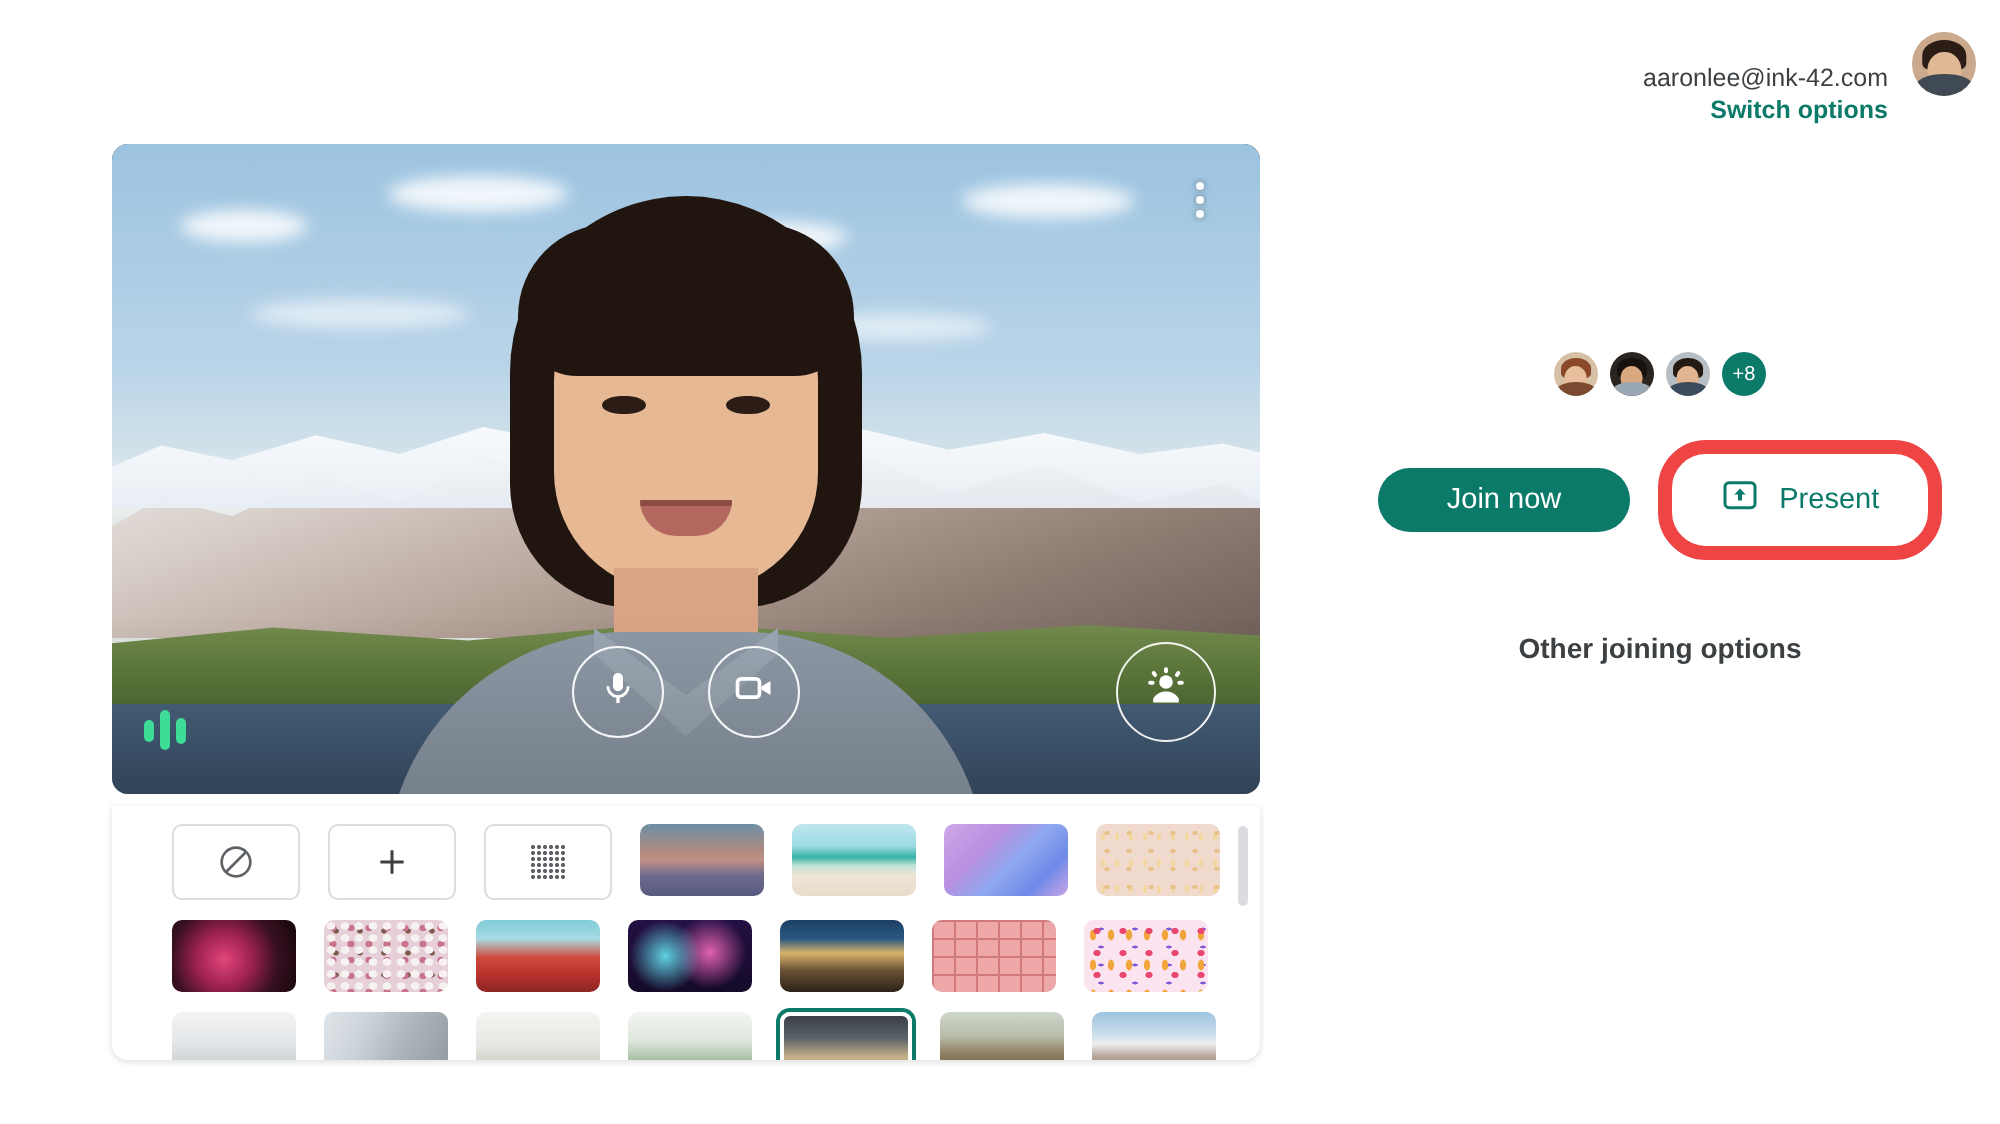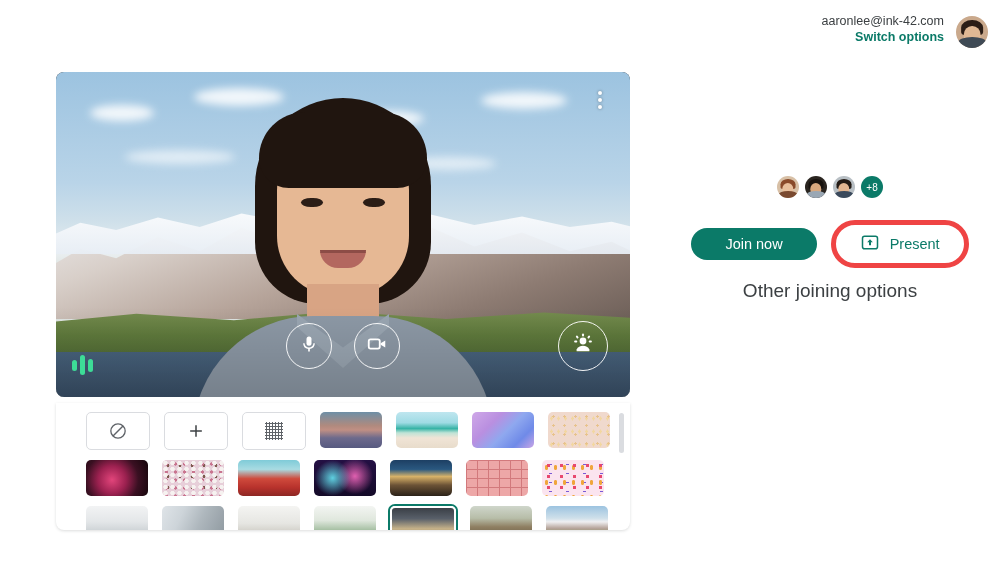--- a/index.html
+++ b/index.html
@@ -9,21 +9,21 @@
     -webkit-font-smoothing:antialiased;
   }
   .app{position:relative;width:1000px;height:562px;}
 
   
   .header{position:absolute;top:0;left:0;width:1000px;height:66px;}
   .brand{position:absolute;left:16px;top:14px;display:flex;align-items:center;gap:11px;}
   .brand-logo{width:36px;height:36px;position:relative;}
   .brand-name{font-size:25px;color:#5f6368;letter-spacing:.2px;}
 
-  .account{position:absolute;right:56px;top:14px;text-align:right;line-height:1.25;}
+  .account{position:absolute;right:56px;top:32px;text-align:right;line-height:1.25;}
   .account-email{font-size:12.5px;color:#3c4043;}
   .account-switch{font-size:12.5px;color:#0b7a68;font-weight:bold;cursor:pointer;}
   .account-avatar{position:absolute;right:12px;top:16px;width:32px;height:32px;border-radius:50%;overflow:hidden;}
 
   
   .preview{
     position:absolute;left:56px;top:72px;width:574px;height:325px;
     border-radius:8px;overflow:hidden;background:#202124;
   }
   .bg-sky{position:absolute;inset:0;background:linear-gradient(#9cc3e0 0%,#b9d4e8 34%,#cfe0ea 46%,#e9eef0 56%,#dfe5e2 60%);}
@@ -116,22 +116,22 @@
 
   
   .meeting{position:absolute;left:660px;top:150px;width:340px;text-align:center;}
   .meeting-title{font-size:27px;color:#3c4043;letter-spacing:-.2px;margin:0;white-space:nowrap;}
   .avatars{display:flex;justify-content:center;align-items:center;gap:6px;margin-top:26px;}
   .av{width:22px;height:22px;border-radius:50%;overflow:hidden;box-shadow:0 0 0 2px #fff;position:relative;}
   .av-more{width:22px;height:22px;border-radius:50%;background:#0b7a68;color:#fff;font-size:10px;display:flex;align-items:center;justify-content:center;box-shadow:0 0 0 2px #fff;}
   .meeting-sub{font-size:13px;color:#3c4043;margin-top:22px;}
   .actions{display:flex;justify-content:center;align-items:center;gap:14px;margin-top:22px;}
   .join-btn{height:32px;padding:0 34px;border-radius:24px;background:#0b7a68;color:#fff;font-size:14.5px;display:flex;align-items:center;justify-content:center;cursor:pointer;border:none;font-family:inherit;}
-  .present-btn{height:48px;padding:0 24px;border-radius:24px;background:#fff;border:5px solid #ef4444;color:#0b7a68;font-size:14.5px;display:flex;align-items:center;gap:10px;cursor:pointer;font-family:inherit;}
-  .other-opts{font-size:19px;color:#3c4043;margin-top:12px;}
+  .present-btn{height:60px;padding:0 24px;border-radius:24px;background:#fff;border:7px solid #ef4444;color:#0b7a68;font-size:14.5px;display:flex;align-items:center;gap:10px;cursor:pointer;font-family:inherit;}
+  .other-opts{font-size:14px;color:#3c4043;margin-top:36px;font-weight:bold;}
   .phone-link{display:flex;align-items:center;justify-content:center;gap:9px;margin-top:12px;color:#0b7a68;font-size:13.5px;cursor:pointer;}
 
   
   .face{position:absolute;inset:0;}
   .face .sk{position:absolute;left:50%;top:30%;transform:translateX(-50%);width:52%;height:56%;border-radius:50% 50% 46% 46%;}
   .face .hr{position:absolute;left:50%;top:12%;transform:translateX(-50%);width:68%;height:48%;border-radius:50% 50% 20% 20%;}
   .face .bd{position:absolute;left:50%;bottom:0;transform:translateX(-50%);width:86%;height:34%;border-radius:50% 50% 0 0;}
 </style>
 </head>
 <body>

